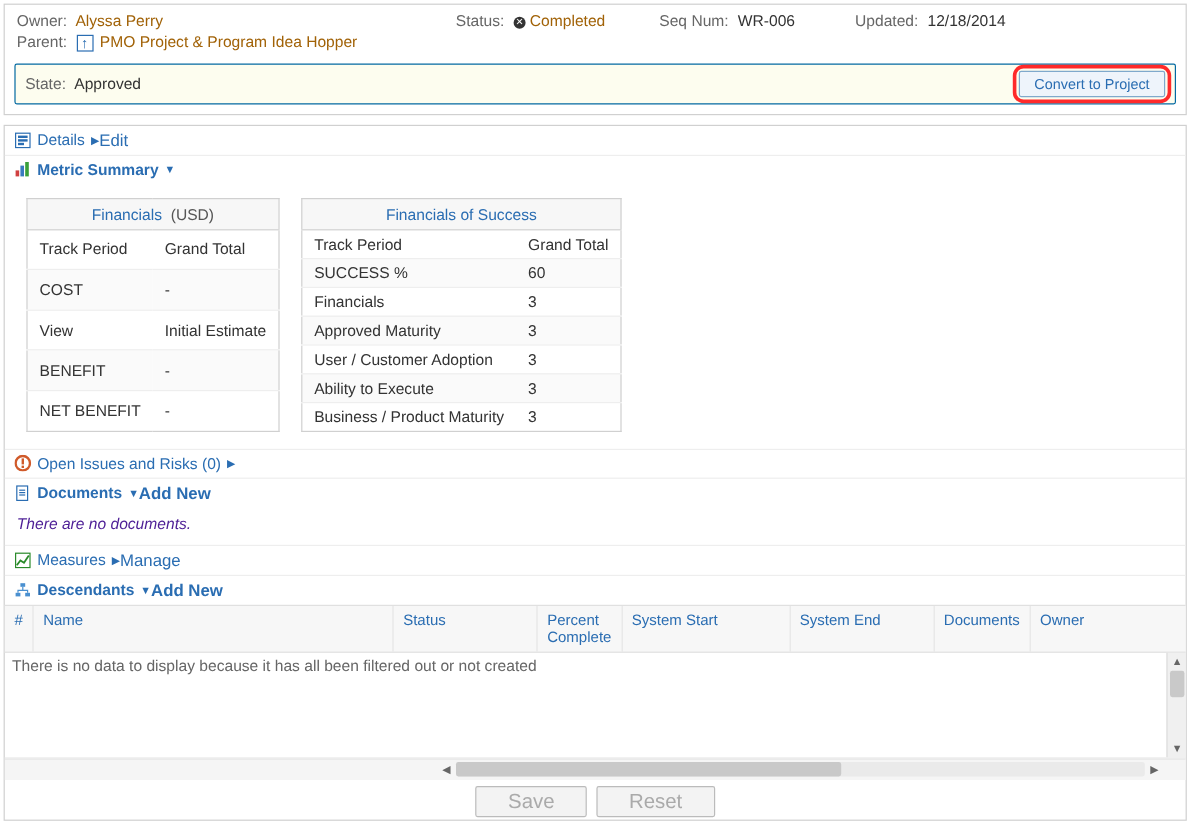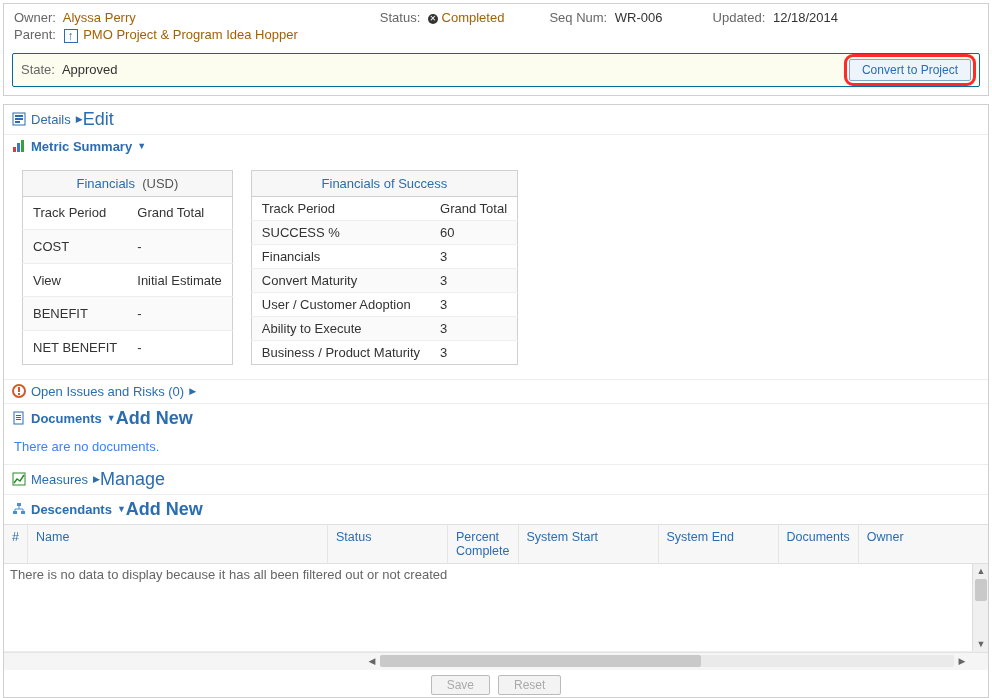--- a/index.html
+++ b/index.html
@@ -101,21 +101,21 @@
     align-items: center;
     gap: 5px;
     cursor: pointer;
   }
   .section-title .caret {
     font-size: 9px;
   }
   .header-action {
     color: #2a6db2;
     cursor: pointer;
-    font-size: 18px;
+    font-size: 14px;
   }
   .icon {
     display: inline-flex;
     width: 14px;
     height: 14px;
   }
   .metric-row {
     display: flex;
     gap: 18px;
     padding: 12px 12px 14px 18px;
@@ -135,21 +135,22 @@
   }
   .metric-table th .thunit { color:#555; }
   .metric-table td {
     padding: 4px 10px;
     border-bottom: 1px solid #eee;
   }
   .metric-table tr:nth-child(even) td { background: #fafafa; }
   .metric-table tr:last-child td { border-bottom: none; }
   .section-body {
     padding: 6px 10px 10px 10px;
-    color: #3b82f6;
+    color: #4c1d95;
+    font-style: italic;
   }
   .grid-header {
     display: flex;
     background: #f7f7f7;
     border-top: 1px solid #e0e0e0;
     border-bottom: 1px solid #e0e0e0;
     font-size: 12.5px;
     color: #2a6db2;
   }
   .grid-header > div {
@@ -213,22 +214,22 @@
     background:#c9c9c9; border-radius:2px;
   }
   .hscroll .right-pad { width:18px; }
   .footer-buttons {
     display:flex;
     justify-content:center;
     gap:8px;
     padding:5px 0 2px 0;
   }
   .footer-buttons button {
-    padding:2px 15px;
-    font-size:12px;
+    padding:2px 26px;
+    font-size:17px;
     border:1px solid #bbb;
     background:#f3f3f3;
     color:#aaa;
     border-radius:2px;
   }
   
   .svg-icon { width:14px; height:14px; }
 </style>
 </head>
 <body>
@@ -349,21 +350,21 @@
           </tr>
           <tr>
             <td>SUCCESS %</td>
             <td>60</td>
           </tr>
           <tr>
             <td>Financials</td>
             <td>3</td>
           </tr>
           <tr>
-            <td>Convert Maturity</td>
+            <td>Approved Maturity</td>
             <td>3</td>
           </tr>
           <tr>
             <td>User / Customer Adoption</td>
             <td>3</td>
           </tr>
           <tr>
             <td>Ability to Execute</td>
             <td>3</td>
           </tr>

